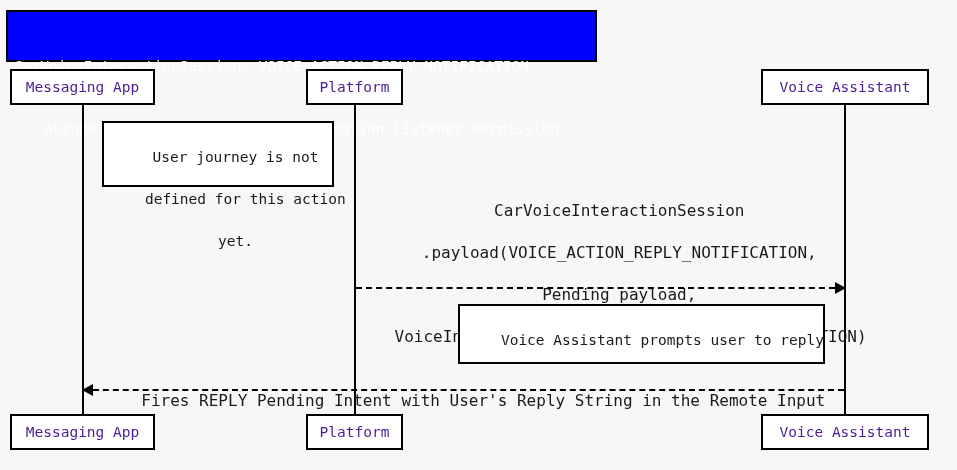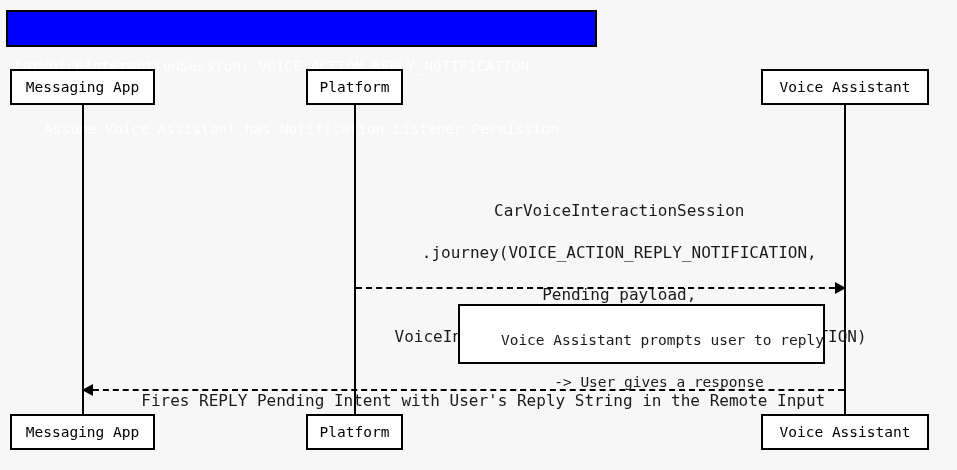--- a/index.html
+++ b/index.html
@@ -18,21 +18,21 @@
     width: 957px;
     height: 470px;
   }
 
   
   .title-banner {
     position: absolute;
     left: 6px;
     top: 10px;
     width: 591px;
-    height: 37px;
+    height: 52px;
     background: #0000ff;
     border: 2px solid #000000;
     box-sizing: border-box;
     color: #ffffff;
     font-size: 14.5px;
     line-height: 21px;
     padding-top: 2px;
     text-align: center;
     white-space: pre;
   }
@@ -41,21 +41,21 @@
     text-align: center;
   }
   .title-line.l1 { text-align: left; padding-left: 6px; }
 
   
   .participant {
     position: absolute;
     box-sizing: border-box;
     background: #ffffff;
     border: 2px solid #000000;
-    color: #000000;
+    color: #4c1d95;
     font-size: 14.5px;
     height: 36px;
     line-height: 32px;
     text-align: center;
     white-space: nowrap;
     z-index: 3;
   }
 
   
   .lifeline {
@@ -139,36 +139,40 @@
   <div class="participant" style="left:10px; top:69px; width:145px;">
     <span>Messaging App</span>
   </div>
   <div class="participant" style="left:306px; top:69px; width:97px;">
     <span>Platform</span>
   </div>
   <div class="participant" style="left:761px; top:69px; width:168px;">
     <span>Voice Assistant</span>
   </div>
 
+  <div class="note" style="left:102px; top:121px; width:232px; height:66px;">
+    <span>User journey is not</span><br>
+    <span>defined for this action</span><br>
+    <span>yet.</span>
+  </div>
 
   <div class="msg-label" style="left:356px; top:179px; width:488px;">
     <span>CarVoiceInteractionSession</span><br>
-    <span>.journey(VOICE_ACTION_REPLY_NOTIFICATION,</span><br>
+    <span>.payload(VOICE_ACTION_REPLY_NOTIFICATION,</span><br>
     <span>Pending payload,</span><br>
     <span>VoiceInteractionSession.SHOW_SOURCE_NOTIFICATION)</span>
   </div>
 
   <div class="arrow-wrap" style="left:356px; top:282px; width:489px;">
     <div class="arrow-line"></div>
     <div class="arrow-head right"></div>
   </div>
 
   <div class="note" style="left:458px; top:304px; width:367px; height:60px;">
     <span>Voice Assistant prompts user to reply</span><br>
-    <span>-&gt; User gives a response</span>
   </div>
 
   <div class="msg-label" style="left:83px; top:369px; width:762px;">
     <span>Fires REPLY Pending Intent with User's Reply String in the Remote Input</span>
   </div>
 
   <div class="arrow-wrap" style="left:83px; top:384px; width:761px;">
     <div class="arrow-line"></div>
     <div class="arrow-head left"></div>
   </div>

